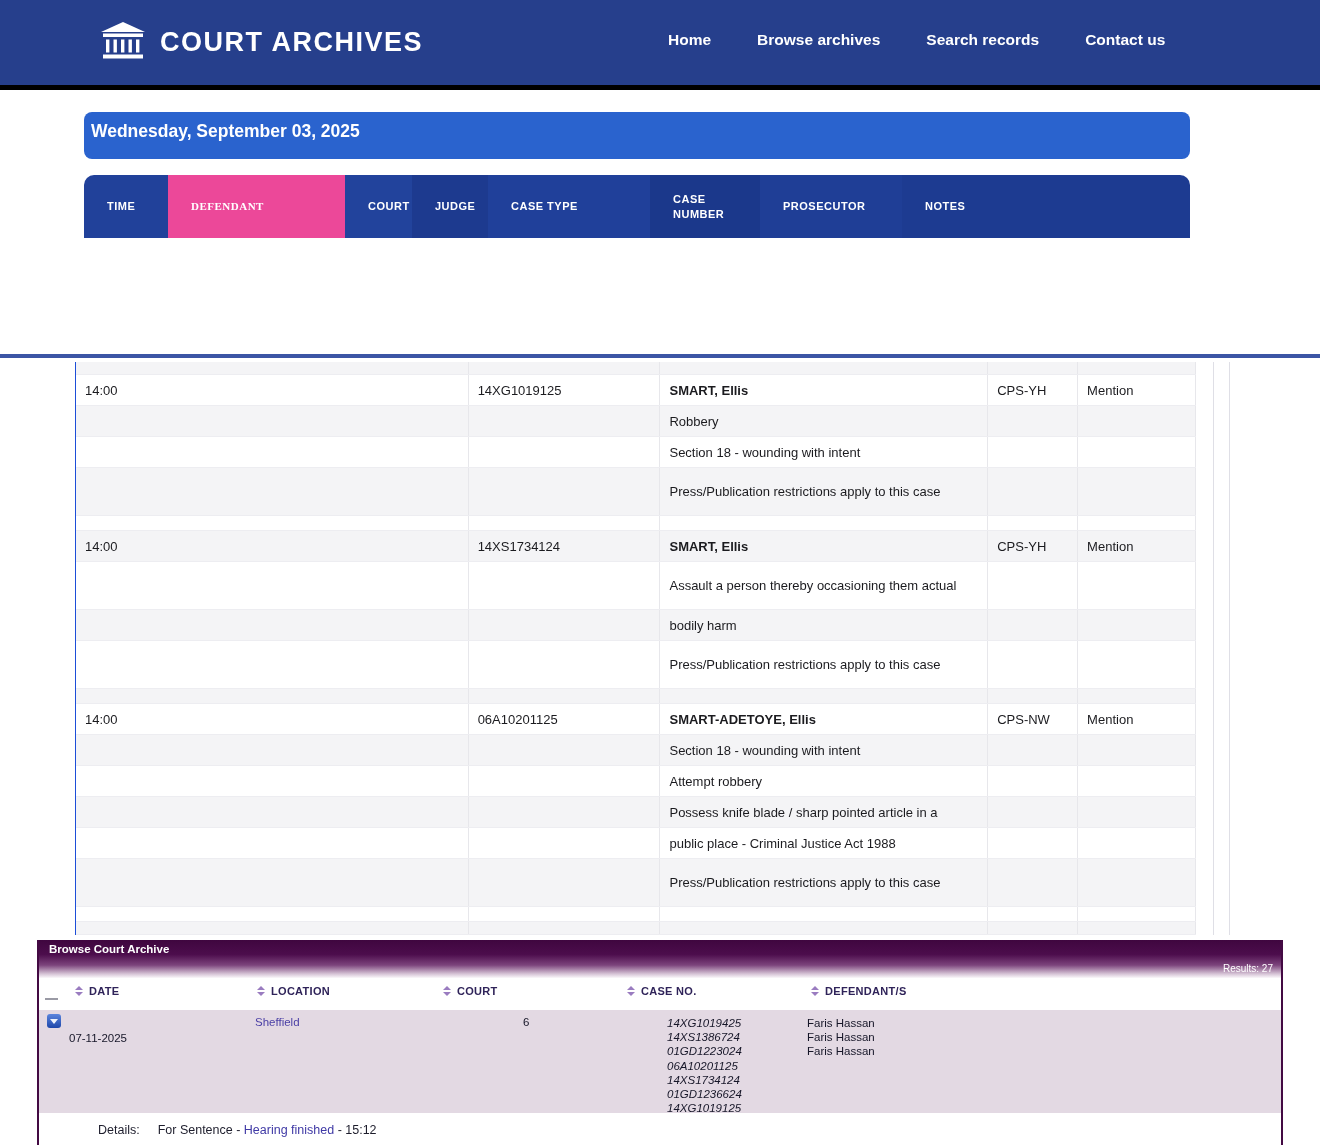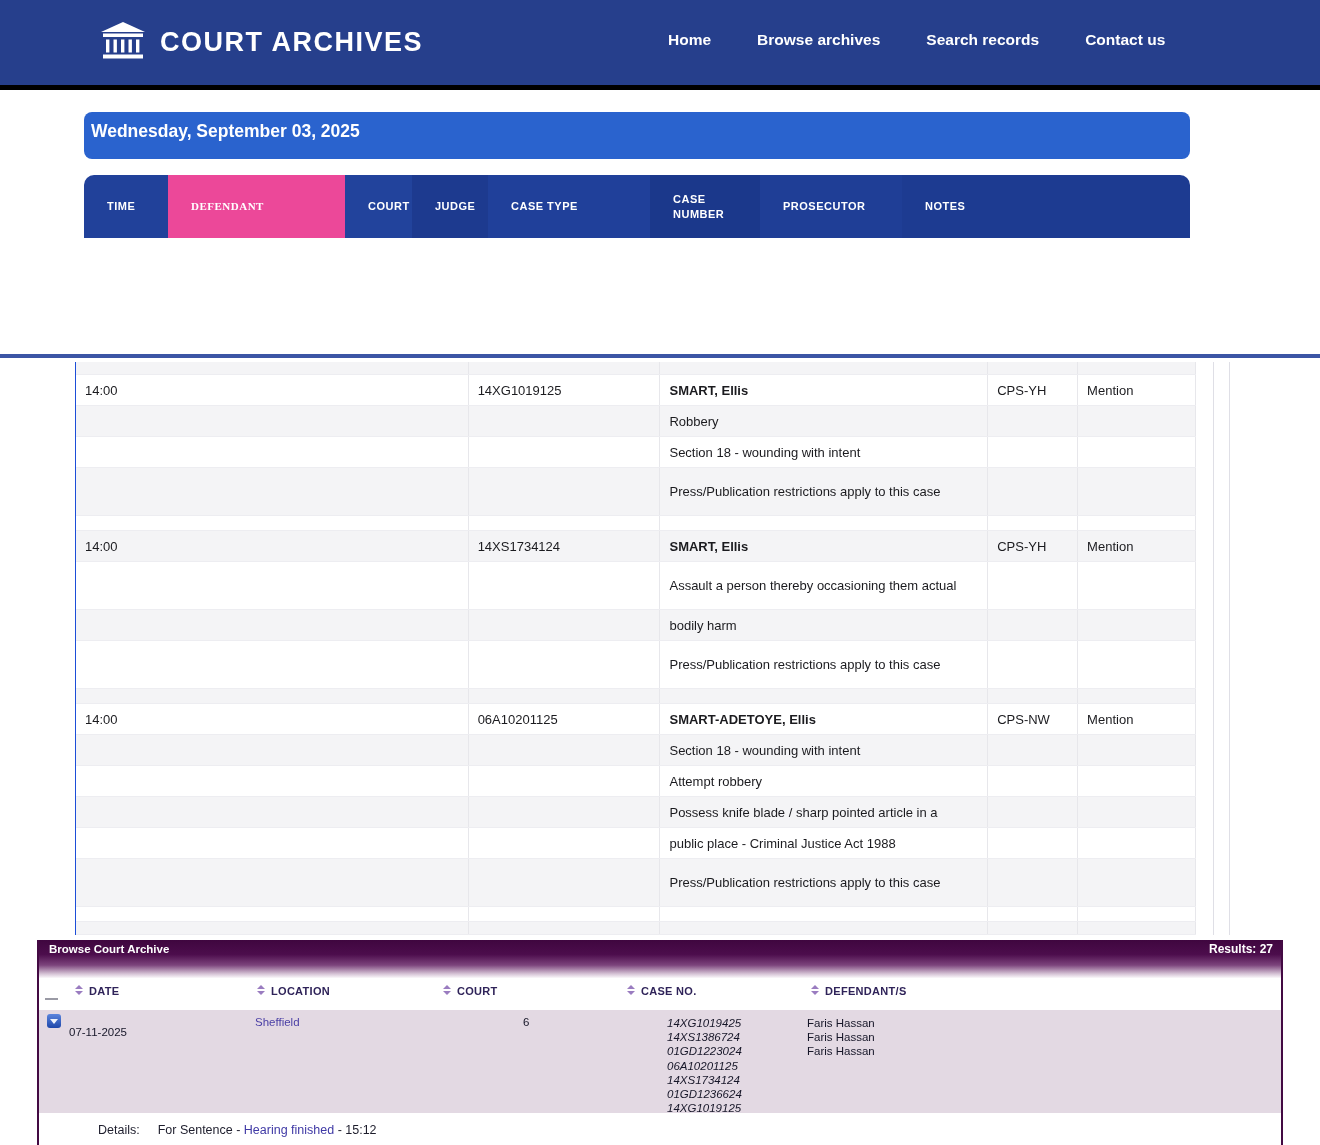--- a/index.html
+++ b/index.html
@@ -51,38 +51,38 @@
   .lc .nowrap { white-space:nowrap; }
   .lc .bold { font-weight:700; }
   .vline { position:absolute; top:362px; height:573px; width:1px; background:#dfdfe6; }
 
   
   .archive { position:absolute; left:37px; top:940px; width:1246px; height:205px;
              background:#fff; border-left:2px solid #430a43; border-right:2px solid #430a43; }
   .arch-bar { position:absolute; left:0; top:0; width:100%; height:38px;
               background:linear-gradient(to bottom,#3f063f 0%,#4c0d4c 38%,#7c447c 66%,#d9c8d9 90%,#fbf8fb 100%); }
   .arch-title { position:absolute; left:10px; top:3px; color:#fff; font-size:11.5px; font-weight:700; }
-  .arch-results { position:absolute; right:8px; top:2px; color:#fff; font-size:12px; font-weight:700; }
+  .arch-results { position:absolute; right:8px; top:23px; color:#fff; font-size:10px; font-weight:400; }
   .arch-cols { position:absolute; left:0; top:40px; width:100%; height:28px; }
-  .arch-col { position:absolute; top:5px; display:flex; gap:6px;
+  .arch-col { position:absolute; top:5px; display:flex; align-items:center; gap:6px;
               color:#2f2359; font-size:11px; font-weight:700; letter-spacing:.3px; cursor:pointer; }
   .sorticon { display:inline-flex; flex-direction:column; gap:2px; }
   .tri-up { width:0; height:0; border-left:4px solid transparent; border-right:4px solid transparent;
             border-bottom:4px solid #9a7cc0; }
   .tri-down { width:0; height:0; border-left:4px solid transparent; border-right:4px solid transparent;
               border-top:4px solid #9a7cc0; }
   .arch-dash { position:absolute; left:6px; top:58px; width:13px; height:2px; background:#9a9aa5; }
   .arch-row { position:absolute; left:0; top:70px; width:100%; height:103px; background:#e3d9e3;
               font-size:11.5px; color:#161628; }
   .toggle-btn { position:absolute; left:8px; top:4px; width:14px; height:14px; border-radius:3px;
                 background:linear-gradient(to bottom,#5b85dd,#1e47aa); display:flex;
                 align-items:center; justify-content:center; cursor:pointer; }
   .toggle-tri { width:0; height:0; border-left:4px solid transparent; border-right:4px solid transparent;
                 border-top:5px solid #eef3fc; margin-top:1px; }
-  .ar-date { position:absolute; left:30px; top:16px; }
+  .ar-date { position:absolute; left:30px; top:22px; }
   .ar-loc { position:absolute; left:216px; top:6px; color:#4a3fa5; cursor:pointer; }
   .ar-court { position:absolute; left:484px; top:6px; }
   .ar-cases { position:absolute; left:628px; top:6px; line-height:14.2px;font-style:italic; }
   .ar-defs { position:absolute; left:768px; top:6px; line-height:14.2px; }
   .arch-details { position:absolute; left:0; top:173px; width:100%; height:32px; background:#fff;
                   font-size:12.5px; color:#1d1d2c; }
   .details-inner { position:absolute; left:59px; top:10px; }
   .details-label { margin-right:18px; }
   .details-link { color:#3f39a5; cursor:pointer; }
 </style>

